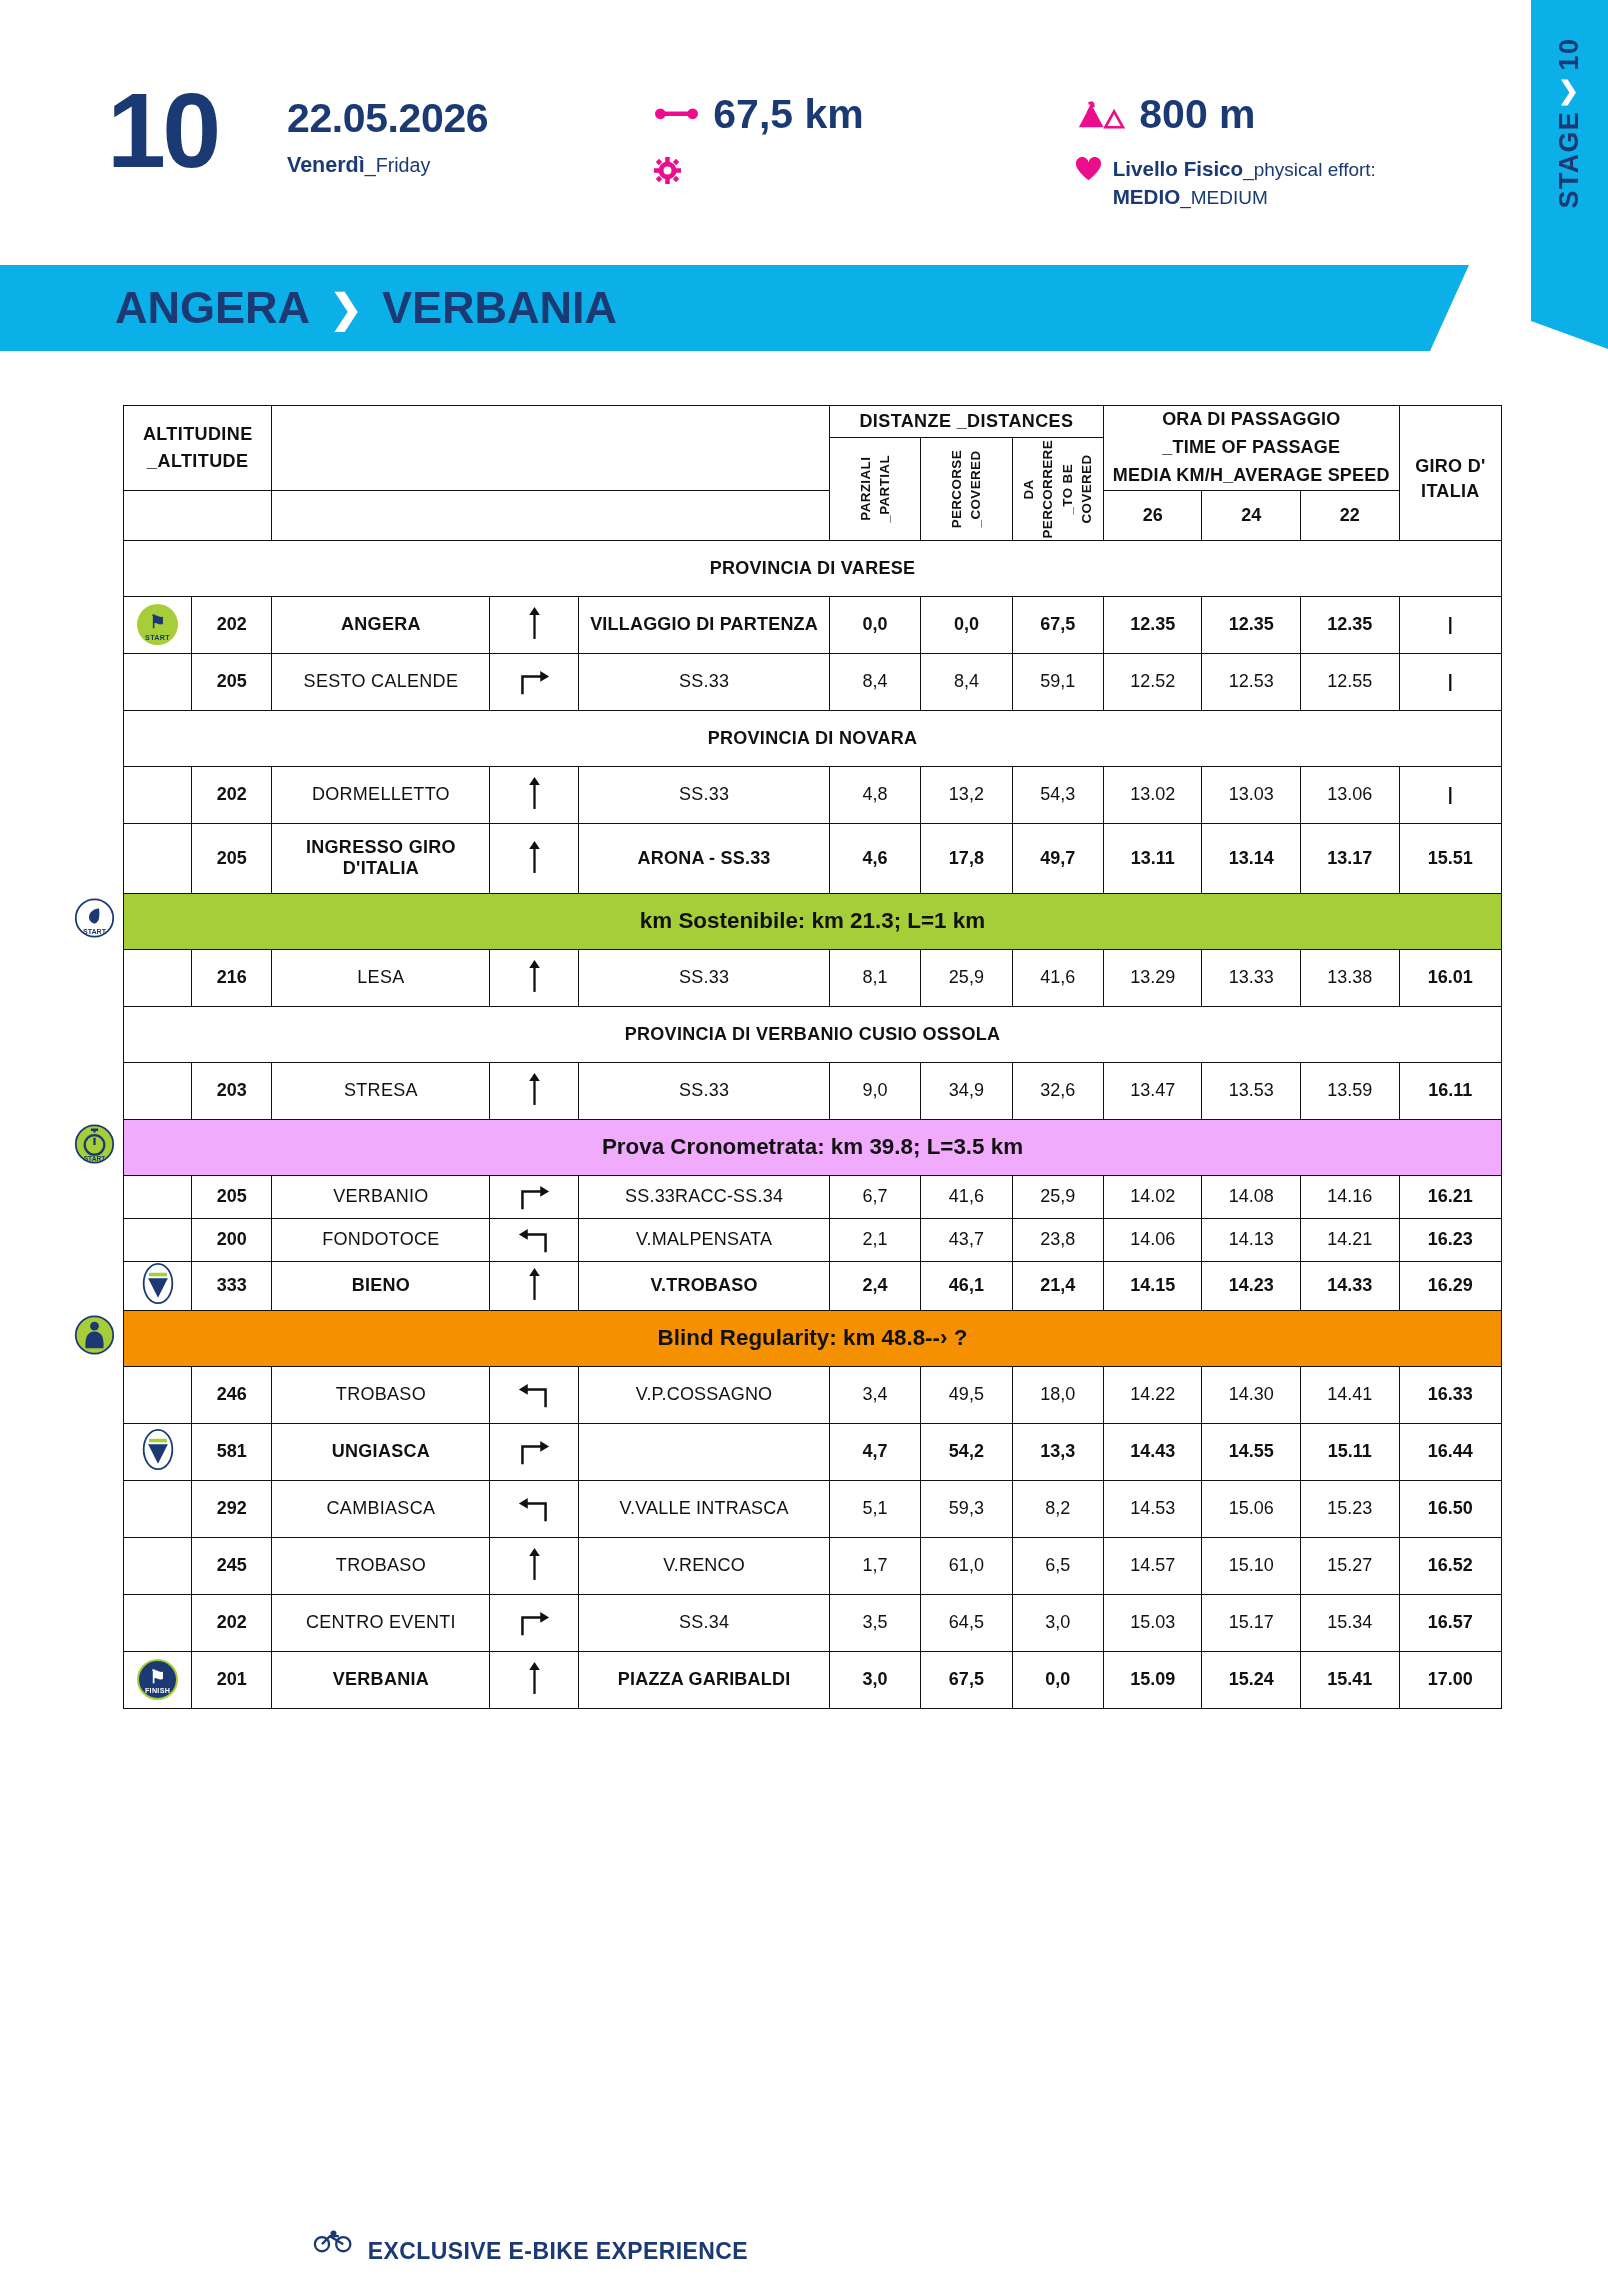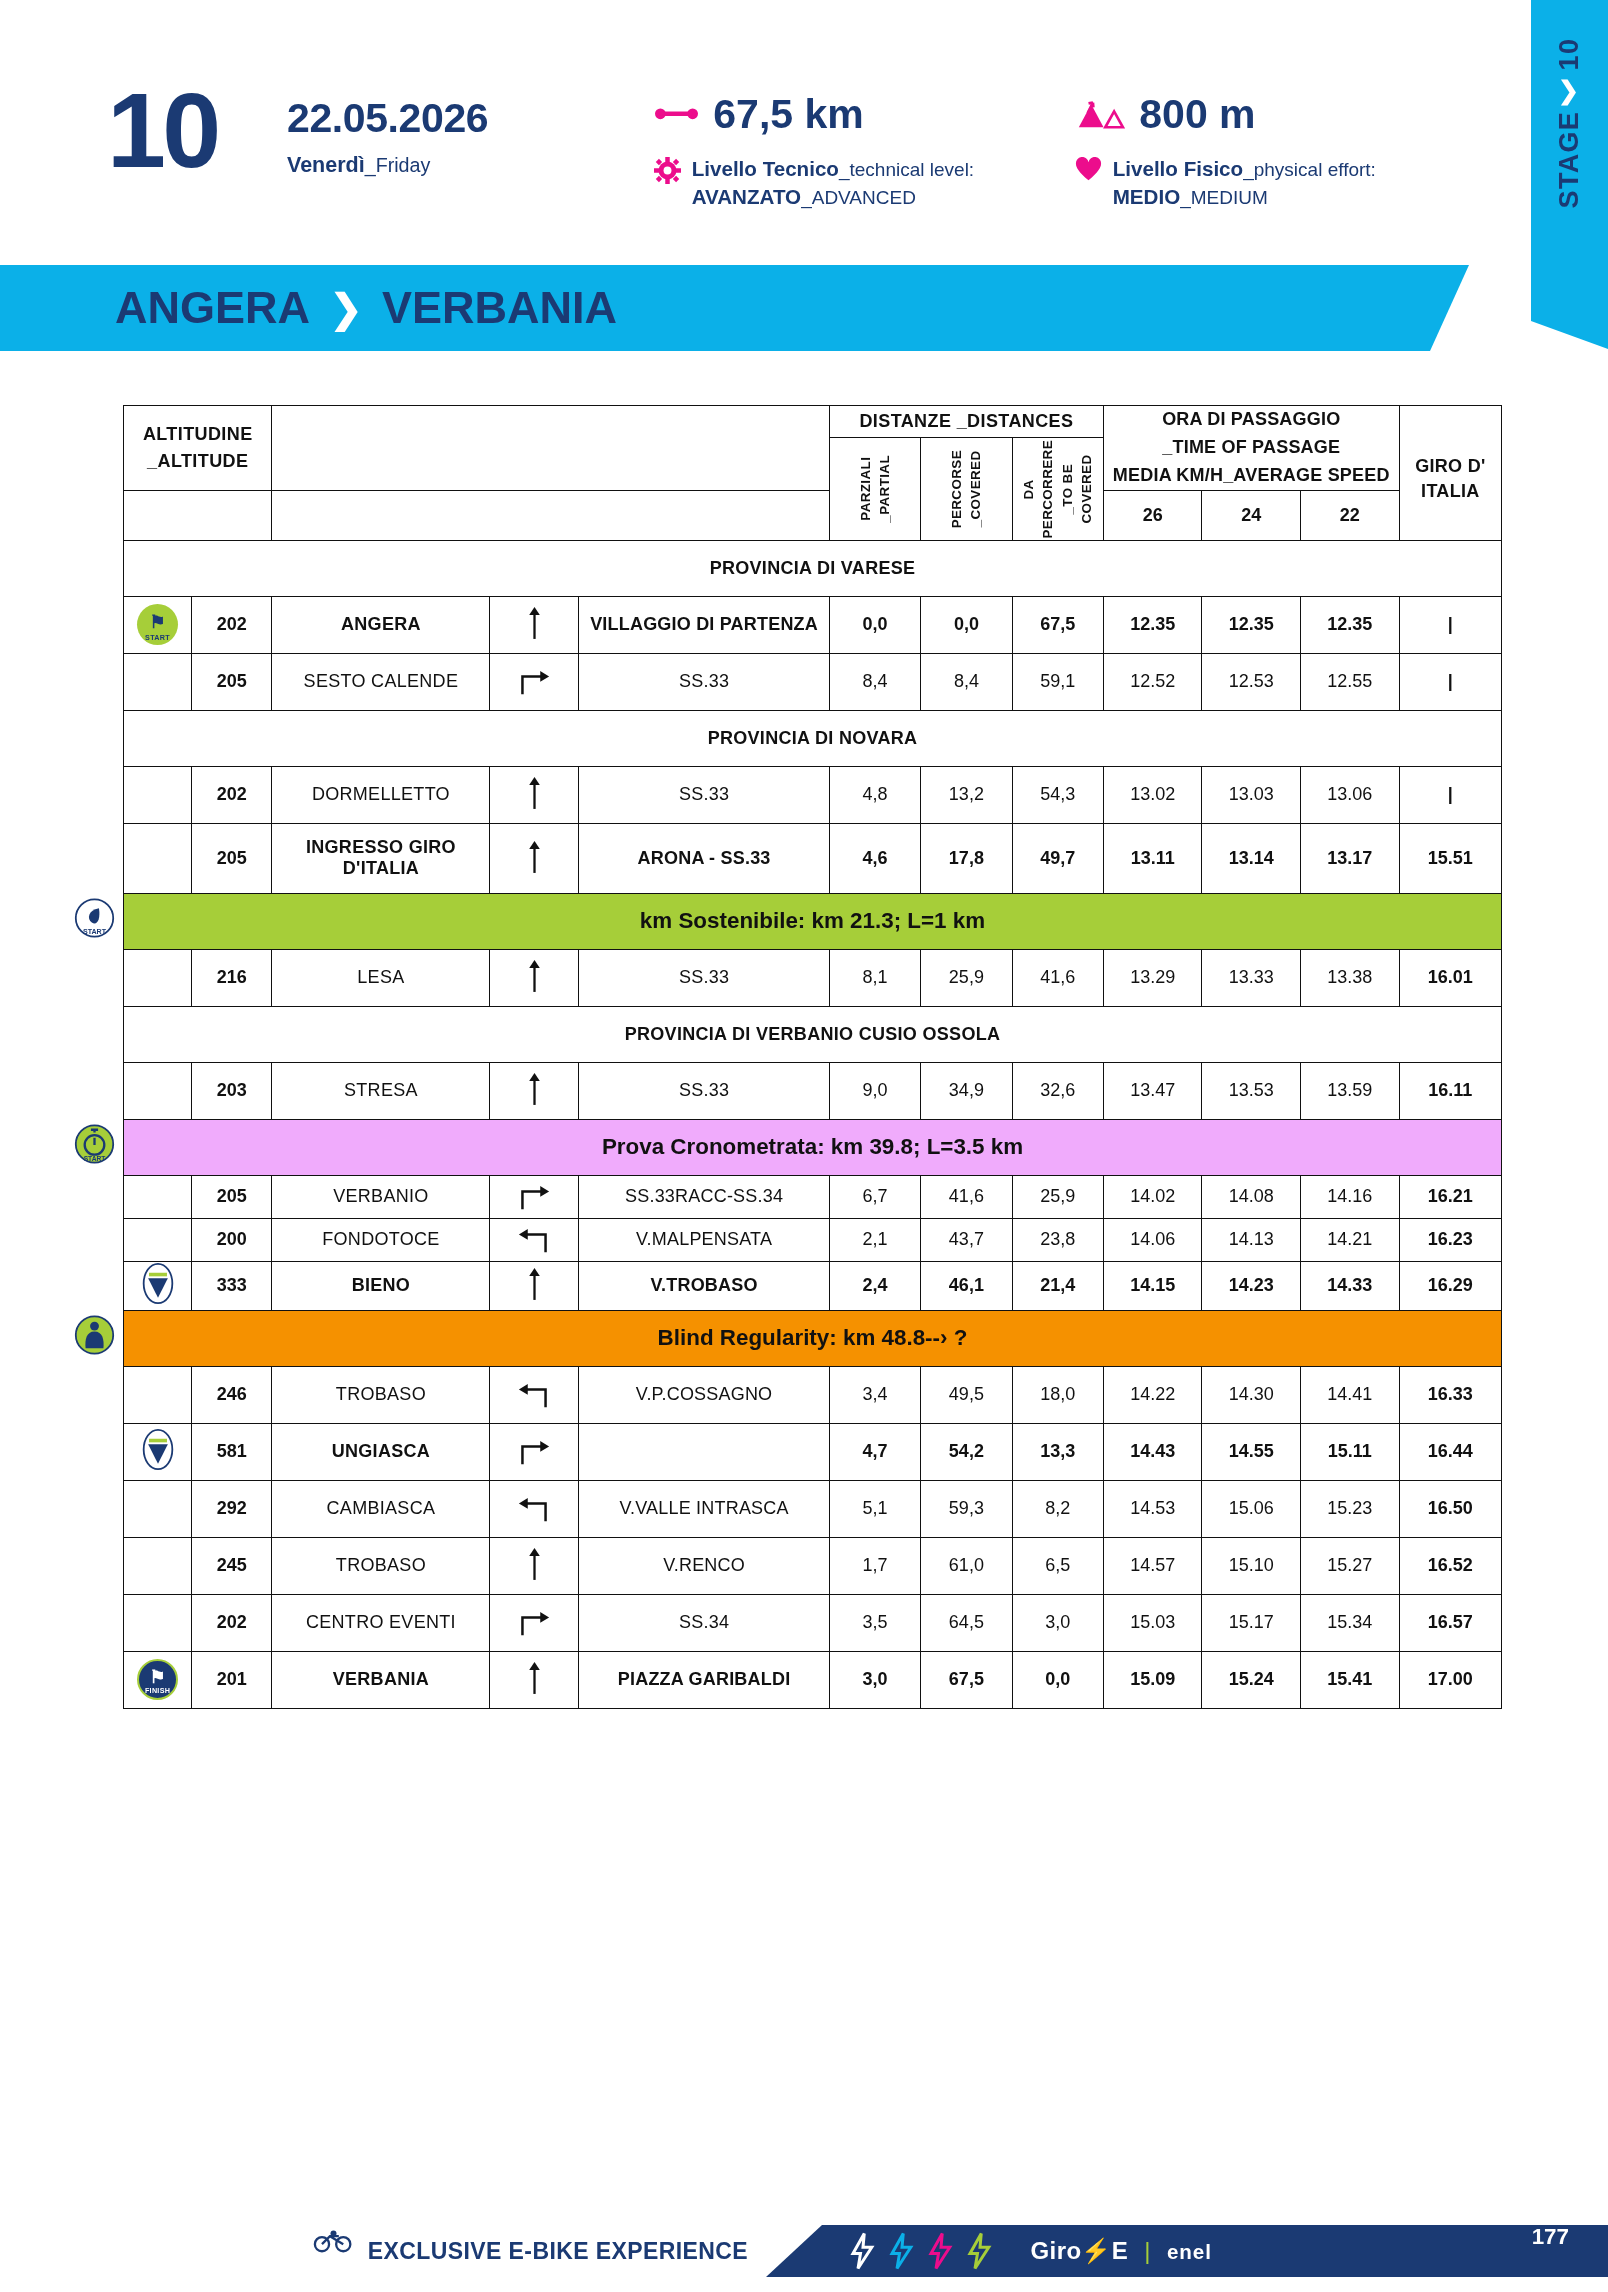--- a/index.html
+++ b/index.html
@@ -228,24 +228,20 @@
               <rect x="0" y="12.5" width="6" height="5"></rect>
                 <rect x="24" y="12.5" width="6" height="5"></rect>
               <rect x="3" y="3" width="5" height="5" transform="rotate(45 5.5 5.5)"></rect>
               <rect x="22" y="3" width="5" height="5" transform="rotate(45 24.5 5.5)"></rect>
               <rect x="3" y="22" width="5" height="5" transform="rotate(45 5.5 24.5)"></rect>
               <rect x="22" y="22" width="5" height="5" transform="rotate(45 24.5 24.5)"></rect>
             </g>
           </g>
           <circle cx="15" cy="15" r="4.4" fill="#fff"></circle>
         </svg>
-      </span>
-      <span class="lvl-txt">
-        <div class="lvl-l1"><span>Livello Tecnico</span><span class="en">_technical level:</span></div>
-        <div class="lvl-l2"><span>AVANZATO</span><span class="en">_ADVANCED</span></div>
       </span>
     </div>
 
     <div class="lvl-fis">
       <span class="ico">
         <svg width="27" height="25" viewBox="0 0 30 28">
           <path d="M15 26 C4 17 1 11 1 8 A7 7 0 0 1 15 6 A7 7 0 0 1 29 8 C29 11 26 17 15 26 Z" fill="#ec0d8c"></path>
         </svg>
       </span>
       <span class="lvl-txt">
@@ -643,38 +639,16 @@
             <circle cx="11" cy="16" r="8"></circle>
               <circle cx="35" cy="16" r="8"></circle>
             <path d="M11 16 L20 7 L30 7 M20 7 L35 16"></path>
           </g>
           <circle cx="24" cy="4" r="3.4" fill="#1b3a73"></circle>
         </svg>
       </span>
       <span class="foot-ebike">EXCLUSIVE E-BIKE EXPERIENCE</span>
     </div>
 
-    <div class="foot-bar">
-      <span class="bolts">
-        <svg width="30" height="38" viewBox="0 0 24 30">
-            <path d="M13 1 L4 17 H10 L8 29 L19 12 H12 Z" fill="none" stroke="#ffffff" stroke-width="2.4"></path>
-          </svg>
-        <svg width="30" height="38" viewBox="0 0 24 30">
-            <path d="M13 1 L4 17 H10 L8 29 L19 12 H12 Z" fill="none" stroke="#0bb0e8" stroke-width="2.4"></path>
-          </svg>
-        <svg width="30" height="38" viewBox="0 0 24 30">
-            <path d="M13 1 L4 17 H10 L8 29 L19 12 H12 Z" fill="none" stroke="#ec0d8c" stroke-width="2.4"></path>
-          </svg>
-        <svg width="30" height="38" viewBox="0 0 24 30">
-            <path d="M13 1 L4 17 H10 L8 29 L19 12 H12 Z" fill="none" stroke="#a6ce39" stroke-width="2.4"></path>
-          </svg>
-      </span>
-      <span class="giroe">
-        <span>Giro</span><span class="acc">⚡</span><span>E</span>
-        <span class="sep">|</span>
-        <span class="enel">enel</span>
-      </span>
-      <span class="pageno">177</span>
-    </div>
   </div>
 
 </div>
 
 
 </body></html>

